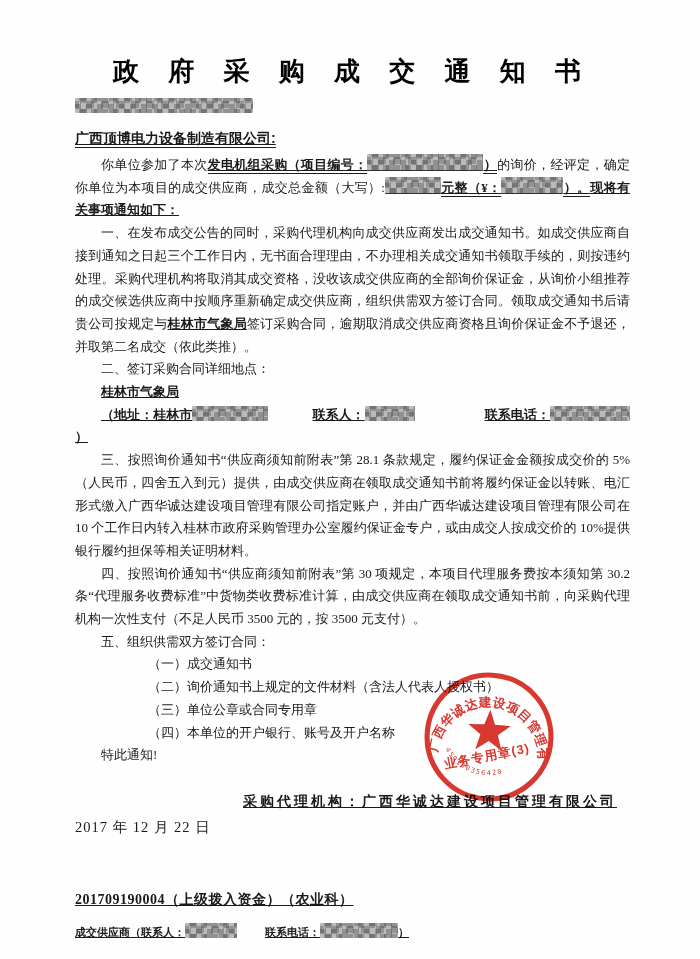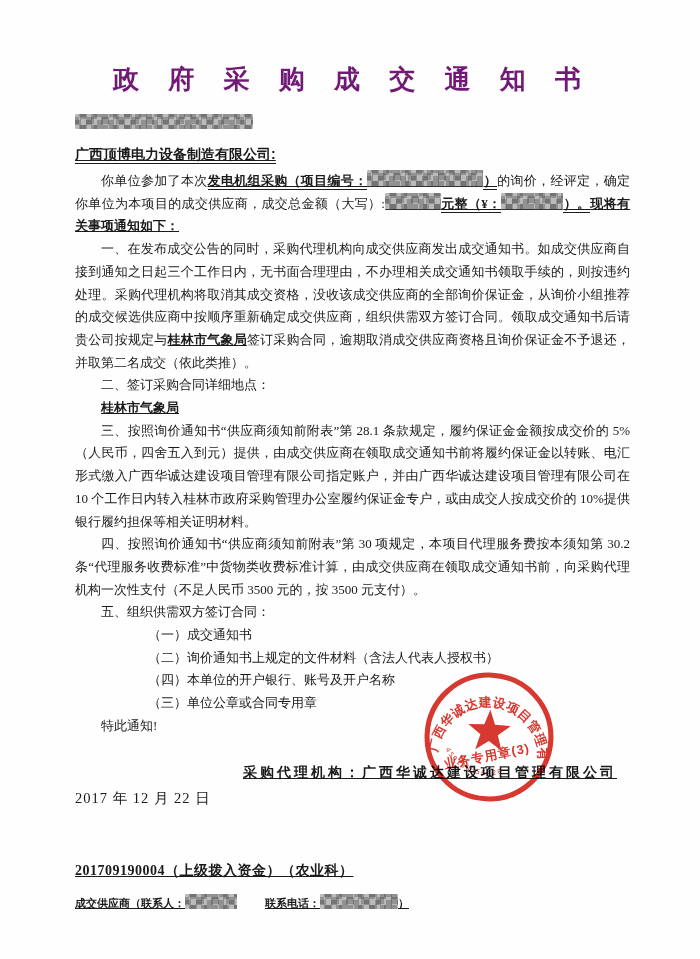--- a/index.html
+++ b/index.html
@@ -11,28 +11,28 @@
     position:relative;
     width:700px;height:959px;
     margin:0 auto;
     background:#fefefe;
     color:#1a1a1a;
     overflow:hidden;
     box-sizing:border-box;
     padding:54px 70px 0 75px;
   }
   .doc-title{
-    margin:8px;
+    margin:0;
     text-align:center;
     font-family:"Liberation Sans","DejaVu Sans",sans-serif;
     font-size:26px;
     line-height:34px;
     font-weight:bold;
     letter-spacing:11px;
-    color:#701a75;
+    color:#000000;
     white-space:nowrap;
   }
   .doc-number-redacted{
     margin:10px auto 0 auto;
     width:178px;height:19px;
   }
   .mosaic{
     display:inline-block;
     height:15px;
     vertical-align:-2px;
@@ -106,27 +106,28 @@
   <h1 class="doc-title">政 府 采 购 成 交 通 知 书</h1>
 
   <div class="doc-number-redacted mosaic"></div>
 
   <div class="body-text">
       <div class="line addressee"><span class="b u hei">广西顶博电力设备制造有限公司:</span></div>
       <div class="line para"><span class="">你单位参加了本次</span><span class="b u hei">发电机组采购（项目编号：</span><span class="mosaic u" style="width: 116px;"></span><span class="b u hei">）</span><span class="">的询价，经评定，确定你单位为本项目的成交供应商，成交总金额（大写）:</span><span class="mosaic u" style="width: 56px;"></span><span class="b u ">元整（¥：</span><span class="mosaic u" style="width: 62px;"></span><span class="b u ">）。</span><span class="b ">现将有关事项通知如下：</span></div>
       <div class="line para"><span class="">一、在发布成交公告的同时，采购代理机构向成交供应商发出成交通知书。如成交供应商自接到通知之日起三个工作日内，无书面合理理由，不办理相关成交通知书领取手续的，则按违约处理。采购代理机构将取消其成交资格，没收该成交供应商的全部询价保证金，从询价小组推荐的成交候选供应商中按顺序重新确定成交供应商，组织供需双方签订合同。领取成交通知书后请贵公司按规定与</span><span class="b hei">桂林市气象局</span><span class="">签订采购合同，逾期取消成交供应商资格且询价保证金不予退还，并取第二名成交（依此类推）。</span></div>
       <div class="line para"><span class="">二、签订采购合同详细地点：</span></div>
       <div class="line para"><span class="b hei">桂林市气象局</span></div>
+      <div class="line para"><span class="b hei">（地址：桂林市</span><span class="mosaic" style="width: 76px;"></span><span class="gap" style="width: 44px;"></span><span class="b hei">联系人：</span><span class="mosaic" style="width: 50px;"></span><span class="gap" style="width: 70px;"></span><span class="b hei">联系电话：</span><span class="mosaic" style="width: 80px;"></span><span class="b hei">）</span></div>
       <div class="line para"><span class="">三、按照询价通知书“供应商须知前附表”第 28.1 条款规定，履约保证金金额按成交价的 5%（人民币，四舍五入到元）提供，由成交供应商在领取成交通知书前将履约保证金以转账、电汇形式缴入广西华诚达建设项目管理有限公司指定账户，并由广西华诚达建设项目管理有限公司在 10 个工作日内转入桂林市政府采购管理办公室履约保证金专户，或由成交人按成交价的 10%提供银行履约担保等相关证明材料。</span></div>
       <div class="line para"><span class="">四、按照询价通知书“供应商须知前附表”第 30 项规定，本项目代理服务费按本须知第 30.2 条“代理服务收费标准”中货物类收费标准计算，由成交供应商在领取成交通知书前，向采购代理机构一次性支付（不足人民币 3500 元的，按 3500 元支付）。</span></div>
       <div class="line para"><span class="">五、组织供需双方签订合同：</span></div>
       <div class="line item"><span class="">（一）成交通知书</span></div>
       <div class="line item"><span class="">（二）询价通知书上规定的文件材料（含法人代表人授权书）</span></div>
+      <div class="line item"><span class="">（三）单位公章或合同专用章</span></div>
       <div class="line item"><span class="">（四）本单位的开户银行、账号及开户名称</span></div>
-      <div class="line item"><span class="">（三）单位公章或合同专用章</span></div>
       <div class="line para"><span class="">特此通知!</span></div>
       <div class="line agency"><span class="b hei">采购代理机构：广西华诚达建设项目管理有限公司</span></div>
       <div class="line dateline"><span class="">2017 年 12 月 22 日</span></div>
       <div class="line ref"><span class="b ">201709190004（上级拨入资金）（农业科）</span></div>
       <div class="line supplier"><span class="b hei">成交供应商（联系人：</span><span class="mosaic" style="width: 52px;"></span><span class="gap" style="width: 28px;"></span><span class="b hei">联系电话：</span><span class="mosaic" style="width: 78px;"></span><span class="b hei">）</span></div>
     </div>
 
   <svg class="stamp" viewBox="0 0 134 134" aria-hidden="true">
     <circle cx="67" cy="67" r="61" fill="none" stroke="#d5281f" stroke-width="5"></circle>
     <defs>

